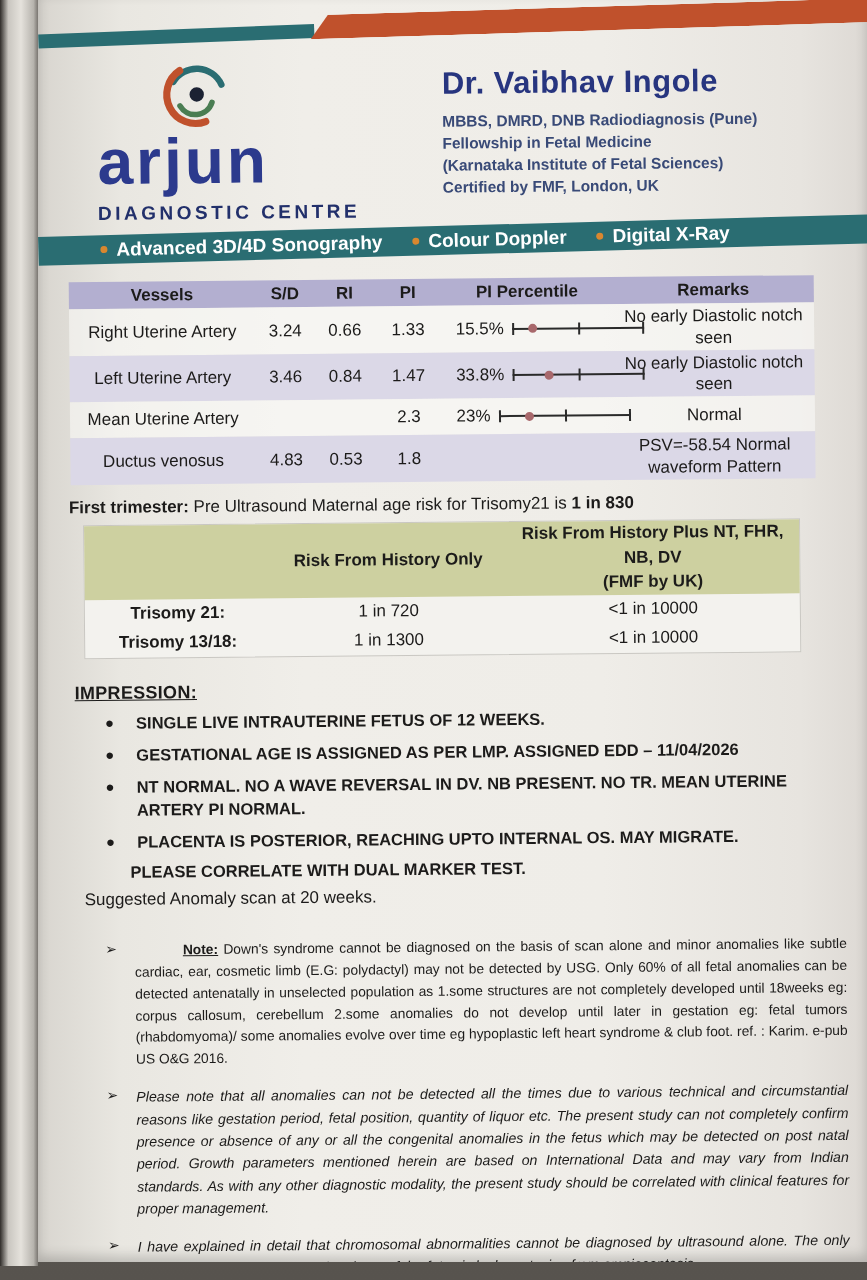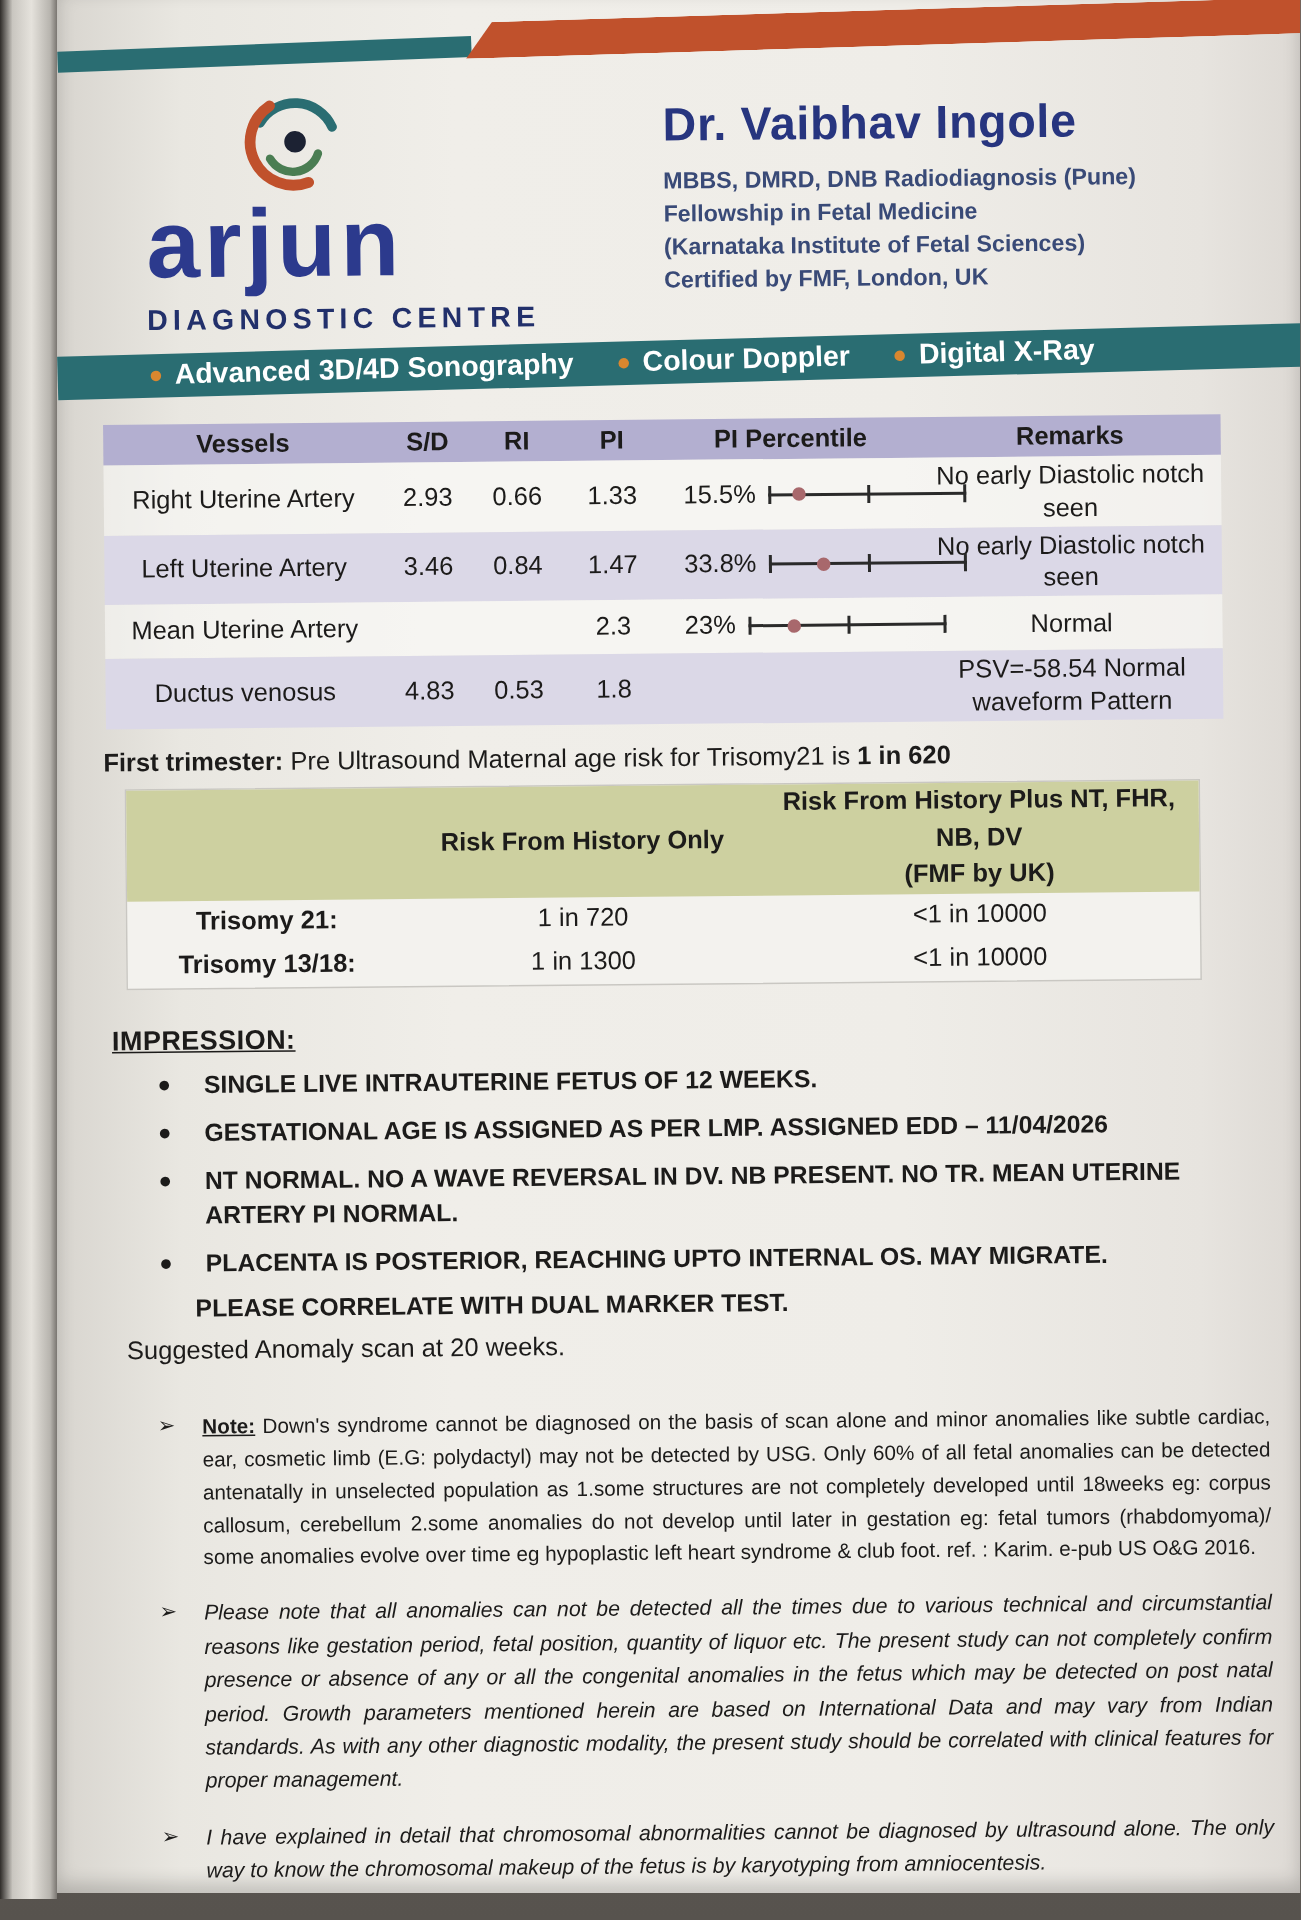--- a/index.html
+++ b/index.html
@@ -80,21 +80,21 @@
               margin-bottom:9px; }
   .imp-bullet { flex:0 0 auto; font-size:15px; line-height:1.5; }
   .imp-note { margin:2px 0 0 24px; font-size:16.5px; font-weight:bold; }
   .imp-sugg { margin:8px 0 0 -22px; font-size:17px; }
 
   
   .notes { margin:30px 20px 0 58px; }
   .note { display:flex; gap:18px; margin-bottom:15px; }
   .note-arrow { flex:0 0 auto; font-size:14px; padding-top:1px; }
   .note-text { width:712px; font-size:13.8px; line-height:1.58; text-align:justify; }
-  .note-text .nlabel { font-weight:bold; text-decoration:underline; }
+  .note-text .nlabel { font-weight:bold; text-decoration:underline;margin-left:48px; }
   .note.italic .note-text { font-style:italic; font-size:14.2px; }
 </style>
 </head>
 <body>
 
 <div class="photo">
   <div class="spine"></div>
 
   <div class="page">
     <div class="tilt">
@@ -146,21 +146,21 @@
           <div>Vessels</div>
           <div>S/D</div>
           <div>RI</div>
           <div>PI</div>
           <div>PI Percentile</div>
           <div>Remarks</div>
         </div>
 
         <div class="vrow data r-white">
           <div>Right Uterine Artery</div>
-          <div>2.93</div>
+          <div>3.24</div>
           <div>0.66</div>
           <div>1.33</div>
           <div class="pctcell">
             <span>15.5%</span>
             <span class="pct-widget">
               <span class="pct-line"></span>
               <span class="pct-tick" style="left:0"></span>
               <span class="pct-tick" style="left:50%"></span>
               <span class="pct-tick" style="left:calc(100% - 2px)"></span>
               <span class="pct-dot" style="left: 15.5%;"></span>
@@ -211,21 +211,21 @@
           <div>0.53</div>
           <div>1.8</div>
           <div class="pctcell">
             <span></span>
           </div>
           <div class="vcell-remark">PSV=-58.54 Normal waveform Pattern</div>
         </div>
       </div>
 
       <div class="ft-line">
-        <b>First trimester:</b><span> Pre Ultrasound Maternal age risk for Trisomy21 is </span><b>1 in 620</b>
+        <b>First trimester:</b><span> Pre Ultrasound Maternal age risk for Trisomy21 is </span><b>1 in 830</b>
       </div>
 
       <div class="rtable">
         <div class="rt-head">
           <div></div>
           <div>Risk From History Only</div>
           <div>
             <span>Risk From History Plus NT, FHR, NB, DV</span>
             <span>(FMF by UK)</span>
           </div>

